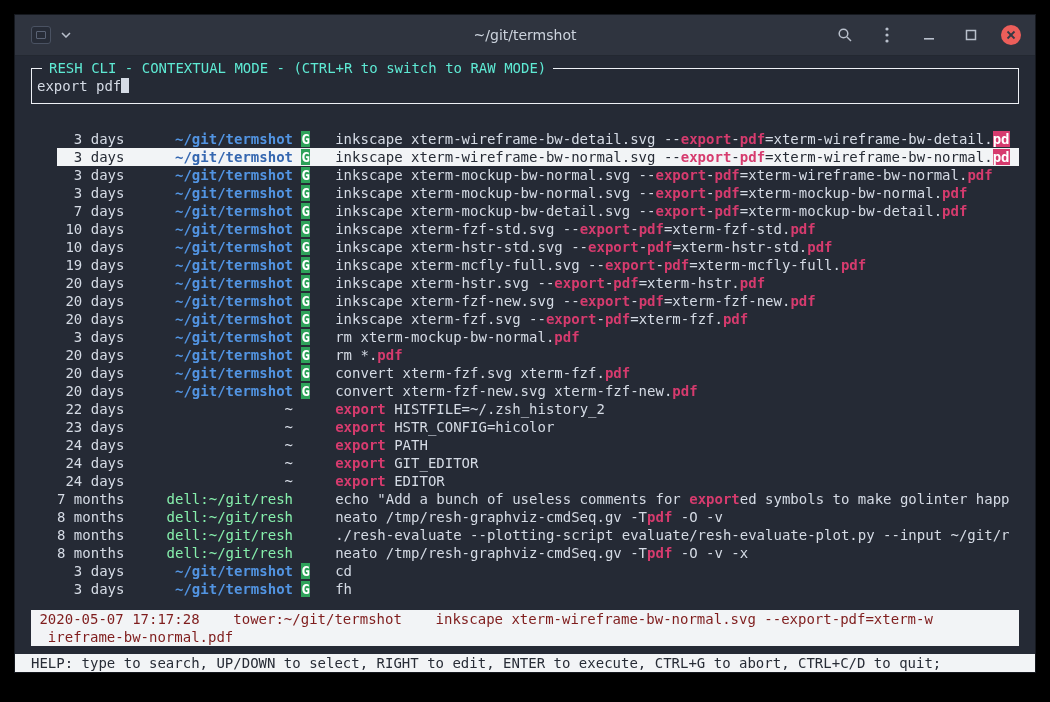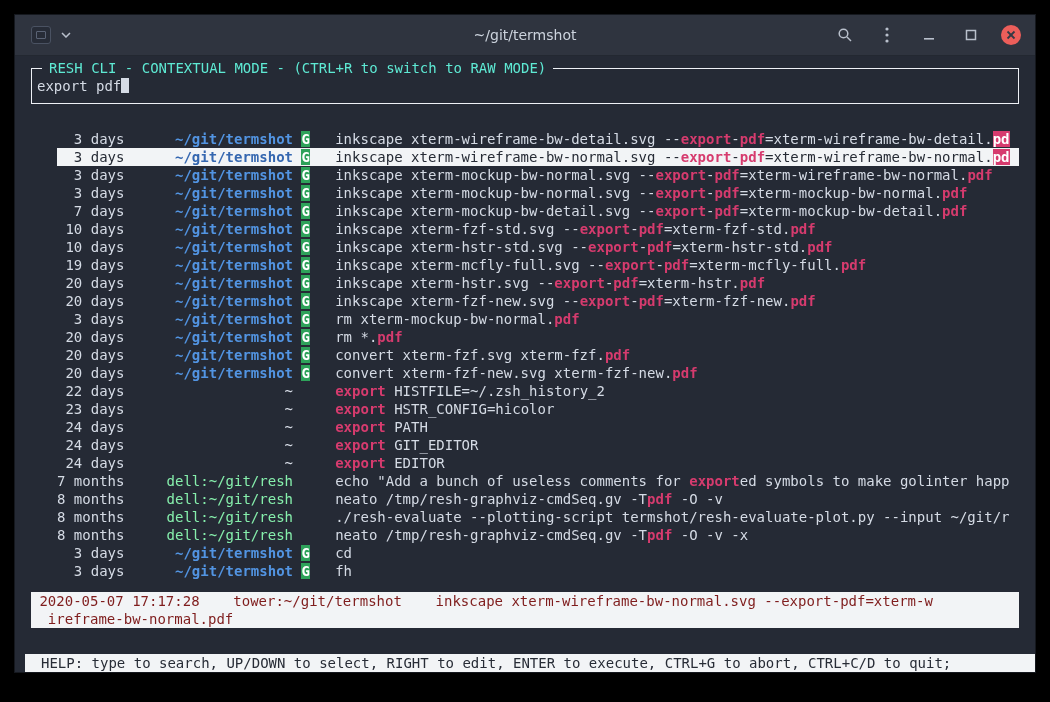--- a/index.html
+++ b/index.html
@@ -52,21 +52,21 @@
   .host-plain  { color:#d5dbe5; }
   .host-remote { color:#86efac; }
   .selected .host-local { color:#3567b0; }
   .badge { background:#2ea25a; color:#ffffff; font-weight:bold; }
   .match { color:#d63b6e; font-weight:bold; }
   .match-inv { background:#d63b6e; color:#ffffff; font-weight:bold; }
 
   .detail { margin-top:12px; height:36px; background:#f2f4f6; color:#7f1d1d; }
   .detail-line { height:18px; white-space:pre; }
 
-  .helpbar { position:absolute; left:10px; right:0; bottom:0; height:18px;
+  .helpbar { position:absolute; left:0; right:0; bottom:0; height:18px;
              background:#f2f4f6; color:#272c36; padding-left:16px; white-space:pre; }
 </style>
 </head>
 <body>
 
 <div class="window">
 
   <div class="titlebar">
     <div class="tb-left">
       <button class="tb-btn">
@@ -127,32 +127,33 @@
         <div class="row"><span class="time">  3 days </span><span class="host-local">     ~/git/termshot</span><span> </span><span class="badge">G</span><span>   </span><span><span>inkscape xterm-wireframe-bw-detail.svg --</span><span class="match">export</span><span>-</span><span class="match">pdf</span><span>=xterm-wireframe-bw-detail.</span><span class="match-inv">pd</span></span></div>
         <div class="row selected"><span class="time">  3 days </span><span class="host-local">     ~/git/termshot</span><span> </span><span class="badge">G</span><span>   </span><span><span>inkscape xterm-wireframe-bw-normal.svg --</span><span class="match">export</span><span>-</span><span class="match">pdf</span><span>=xterm-wireframe-bw-normal.</span><span class="match-inv">pd</span></span></div>
         <div class="row"><span class="time">  3 days </span><span class="host-local">     ~/git/termshot</span><span> </span><span class="badge">G</span><span>   </span><span><span>inkscape xterm-mockup-bw-normal.svg --</span><span class="match">export</span><span>-</span><span class="match">pdf</span><span>=xterm-wireframe-bw-normal.</span><span class="match">pdf</span></span></div>
         <div class="row"><span class="time">  3 days </span><span class="host-local">     ~/git/termshot</span><span> </span><span class="badge">G</span><span>   </span><span><span>inkscape xterm-mockup-bw-normal.svg --</span><span class="match">export</span><span>-</span><span class="match">pdf</span><span>=xterm-mockup-bw-normal.</span><span class="match">pdf</span></span></div>
         <div class="row"><span class="time">  7 days </span><span class="host-local">     ~/git/termshot</span><span> </span><span class="badge">G</span><span>   </span><span><span>inkscape xterm-mockup-bw-detail.svg --</span><span class="match">export</span><span>-</span><span class="match">pdf</span><span>=xterm-mockup-bw-detail.</span><span class="match">pdf</span></span></div>
         <div class="row"><span class="time"> 10 days </span><span class="host-local">     ~/git/termshot</span><span> </span><span class="badge">G</span><span>   </span><span><span>inkscape xterm-fzf-std.svg --</span><span class="match">export</span><span>-</span><span class="match">pdf</span><span>=xterm-fzf-std.</span><span class="match">pdf</span></span></div>
         <div class="row"><span class="time"> 10 days </span><span class="host-local">     ~/git/termshot</span><span> </span><span class="badge">G</span><span>   </span><span><span>inkscape xterm-hstr-std.svg --</span><span class="match">export</span><span>-</span><span class="match">pdf</span><span>=xterm-hstr-std.</span><span class="match">pdf</span></span></div>
         <div class="row"><span class="time"> 19 days </span><span class="host-local">     ~/git/termshot</span><span> </span><span class="badge">G</span><span>   </span><span><span>inkscape xterm-mcfly-full.svg --</span><span class="match">export</span><span>-</span><span class="match">pdf</span><span>=xterm-mcfly-full.</span><span class="match">pdf</span></span></div>
         <div class="row"><span class="time"> 20 days </span><span class="host-local">     ~/git/termshot</span><span> </span><span class="badge">G</span><span>   </span><span><span>inkscape xterm-hstr.svg --</span><span class="match">export</span><span>-</span><span class="match">pdf</span><span>=xterm-hstr.</span><span class="match">pdf</span></span></div>
         <div class="row"><span class="time"> 20 days </span><span class="host-local">     ~/git/termshot</span><span> </span><span class="badge">G</span><span>   </span><span><span>inkscape xterm-fzf-new.svg --</span><span class="match">export</span><span>-</span><span class="match">pdf</span><span>=xterm-fzf-new.</span><span class="match">pdf</span></span></div>
+        <div class="row"><span class="time"> 20 days </span><span class="host-local">     ~/git/termshot</span><span> </span><span class="badge">G</span><span>   </span><span><span>inkscape xterm-fzf.svg --</span><span class="match">export</span><span>-</span><span class="match">pdf</span><span>=xterm-fzf.</span><span class="match">pdf</span></span></div>
         <div class="row"><span class="time">  3 days </span><span class="host-local">     ~/git/termshot</span><span> </span><span class="badge">G</span><span>   </span><span><span>rm xterm-mockup-bw-normal.</span><span class="match">pdf</span></span></div>
         <div class="row"><span class="time"> 20 days </span><span class="host-local">     ~/git/termshot</span><span> </span><span class="badge">G</span><span>   </span><span><span>rm *.</span><span class="match">pdf</span></span></div>
         <div class="row"><span class="time"> 20 days </span><span class="host-local">     ~/git/termshot</span><span> </span><span class="badge">G</span><span>   </span><span><span>convert xterm-fzf.svg xterm-fzf.</span><span class="match">pdf</span></span></div>
         <div class="row"><span class="time"> 20 days </span><span class="host-local">     ~/git/termshot</span><span> </span><span class="badge">G</span><span>   </span><span><span>convert xterm-fzf-new.svg xterm-fzf-new.</span><span class="match">pdf</span></span></div>
         <div class="row"><span class="time"> 22 days </span><span class="host-plain">                  ~</span><span> </span><span> </span><span>   </span><span><span class="match">export</span><span> HISTFILE=~/.zsh_history_2</span></span></div>
         <div class="row"><span class="time"> 23 days </span><span class="host-plain">                  ~</span><span> </span><span> </span><span>   </span><span><span class="match">export</span><span> HSTR_CONFIG=hicolor</span></span></div>
         <div class="row"><span class="time"> 24 days </span><span class="host-plain">                  ~</span><span> </span><span> </span><span>   </span><span><span class="match">export</span><span> PATH</span></span></div>
         <div class="row"><span class="time"> 24 days </span><span class="host-plain">                  ~</span><span> </span><span> </span><span>   </span><span><span class="match">export</span><span> GIT_EDITOR</span></span></div>
         <div class="row"><span class="time"> 24 days </span><span class="host-plain">                  ~</span><span> </span><span> </span><span>   </span><span><span class="match">export</span><span> EDITOR</span></span></div>
         <div class="row"><span class="time">7 months </span><span class="host-remote">    dell:~/git/resh</span><span> </span><span> </span><span>   </span><span><span>echo "Add a bunch of useless comments for </span><span class="match">export</span><span>ed symbols to make golinter happ</span></span></div>
         <div class="row"><span class="time">8 months </span><span class="host-remote">    dell:~/git/resh</span><span> </span><span> </span><span>   </span><span><span>neato /tmp/resh-graphviz-cmdSeq.gv -T</span><span class="match">pdf</span><span> -O -v</span></span></div>
-        <div class="row"><span class="time">8 months </span><span class="host-remote">    dell:~/git/resh</span><span> </span><span> </span><span>   </span><span><span>./resh-evaluate --plotting-script termshot/resh-evaluate-plot.py --input ~/git/r</span></span></div>
+        <div class="row"><span class="time">8 months </span><span class="host-remote">    dell:~/git/resh</span><span> </span><span> </span><span>   </span><span><span>./resh-evaluate --plotting-script evaluate/resh-evaluate-plot.py --input ~/git/r</span></span></div>
         <div class="row"><span class="time">8 months </span><span class="host-remote">    dell:~/git/resh</span><span> </span><span> </span><span>   </span><span><span>neato /tmp/resh-graphviz-cmdSeq.gv -T</span><span class="match">pdf</span><span> -O -v -x</span></span></div>
         <div class="row"><span class="time">  3 days </span><span class="host-local">     ~/git/termshot</span><span> </span><span class="badge">G</span><span>   </span><span><span>cd</span></span></div>
         <div class="row"><span class="time">  3 days </span><span class="host-local">     ~/git/termshot</span><span> </span><span class="badge">G</span><span>   </span><span><span>fh</span></span></div>
       </div>
 
     <div class="detail">
       <div class="detail-line"> 2020-05-07 17:17:28    tower:~/git/termshot    inkscape xterm-wireframe-bw-normal.svg --export-pdf=xterm-w</div>
       <div class="detail-line">  ireframe-bw-normal.pdf</div>
     </div>
 

